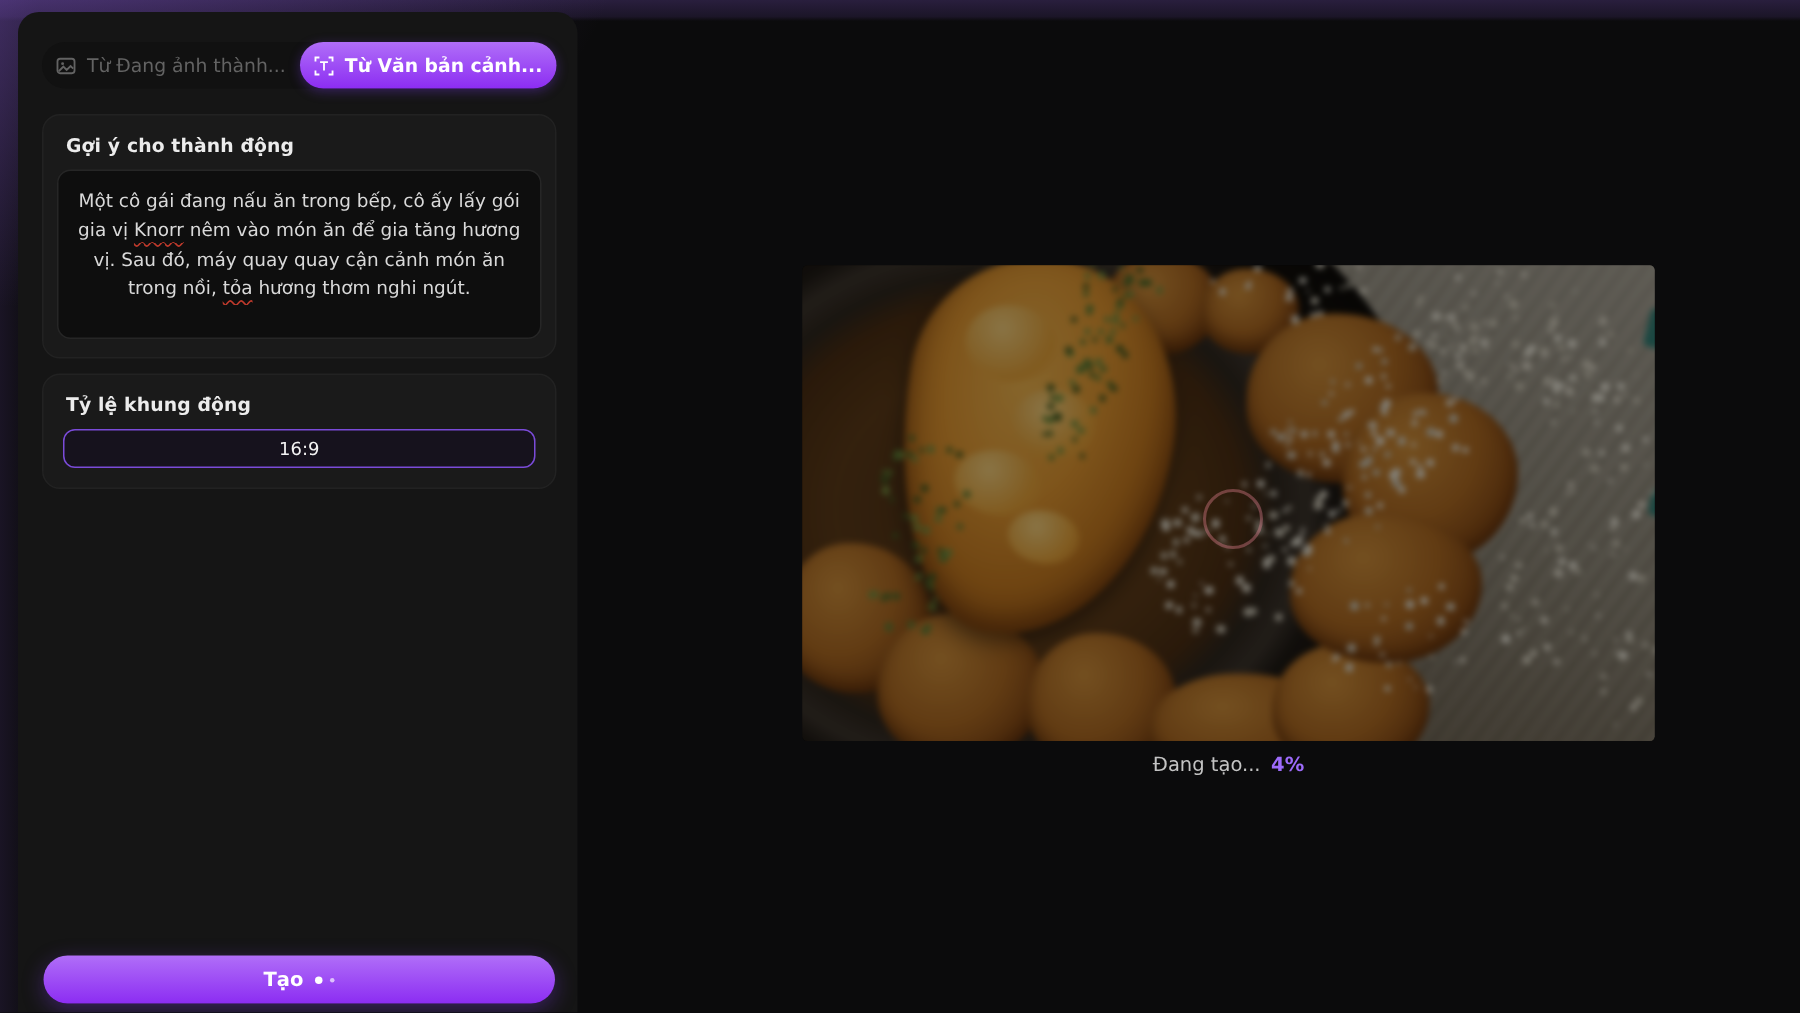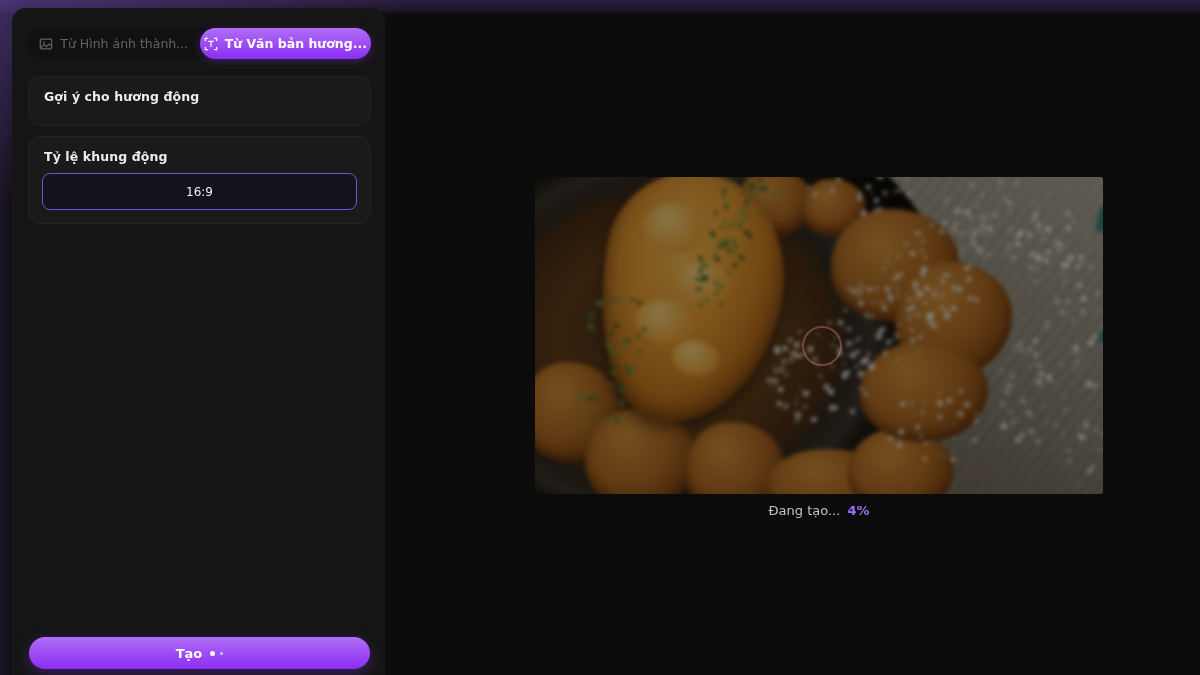--- a/index.html
+++ b/index.html
@@ -53,21 +53,21 @@
     text-align:center; overflow:hidden; cursor:text;
   }
   .misspell {
     text-decoration:underline wavy var(--squiggle);
     text-decoration-thickness:1px; text-underline-offset:3px;
   }
 
   .card.aspect { margin-top:10px; padding-bottom:13px; }
   .aspect-row { display:flex; gap:9px; padding:0 4px; }
   .aspect-btn {
-    flex:1 1 0; height:37px; border-radius:8px; font-size:12px; color:#e4e4e4;
+    flex:1 1 0; height:26px; border-radius:8px; font-size:12px; color:#e4e4e4;
     display:flex; align-items:center; justify-content:center; cursor:pointer;
     background:#121212; border:1px solid #363636; font-family:inherit;
   }
   .aspect-btn.selected {
     border:1.5px solid #7a4bd8; background:#16121d; color:#f2f2f2;
   }
 
   .sidebar-spacer { flex:1 1 auto; }
 
   .generate-btn {
@@ -138,33 +138,34 @@
 
 <aside class="sidebar">
 
   <div class="segmented">
     <div class="tab inactive">
       <svg width="14" height="14" viewBox="0 0 16 16" fill="none" stroke="currentColor" stroke-width="1.4">
         <rect x="1.5" y="2.5" width="13" height="11" rx="2"></rect>
         <circle cx="5.4" cy="6.2" r="1.1" fill="currentColor" stroke="none"></circle>
         <path d="M2.5 12l3.5-3.5 2.5 2.5 3-3 2 2"></path>
       </svg>
-      <span>Từ Hình ảnh thành...</span>
+      <span>Từ Đang ảnh thành...</span>
     </div>
     <div class="tab active">
       <svg width="14" height="14" viewBox="0 0 16 16" fill="none" stroke="currentColor" stroke-width="1.4">
         <path d="M1.5 4.5v-3h3M11.5 1.5h3v3M14.5 11.5v3h-3M4.5 14.5h-3v-3"></path>
         <path d="M5 5h6M8 5v6.5"></path>
       </svg>
-      <span>Từ Văn bản hương...</span>
+      <span>Từ Văn bản cảnh...</span>
     </div>
   </div>
 
   <div class="card">
-    <div class="card-label">Gợi ý cho hương động</div>
+    <div class="card-label">Gợi ý cho thành động</div>
+    <div class="prompt-box" id="prompt-box" role="textbox" aria-label="Gợi ý cho chuyển động"><span>Một cô gái đang nấu ăn trong bếp, cô ấy lấy gói gia vị </span><span class="misspell">Knorr</span><span> nêm vào món ăn để gia tăng hương vị. Sau đó, máy quay quay cận cảnh món ăn trong nồi, </span><span class="misspell">tỏa</span><span> hương thơm nghi ngút.</span></div>
   </div>
 
   <div class="card aspect">
     <div class="card-label">Tỷ lệ khung động</div>
     <div class="aspect-row">
       <button class="aspect-btn selected">16:9</button>
     </div>
   </div>
 
   <div class="sidebar-spacer"></div>

